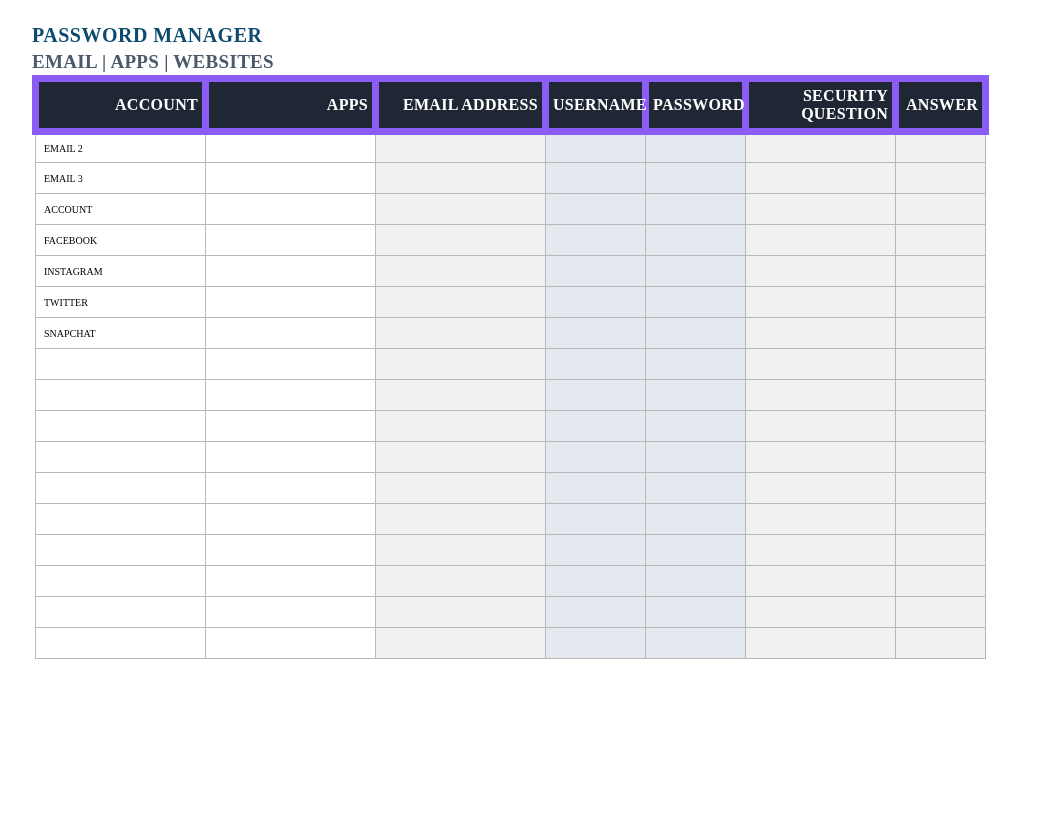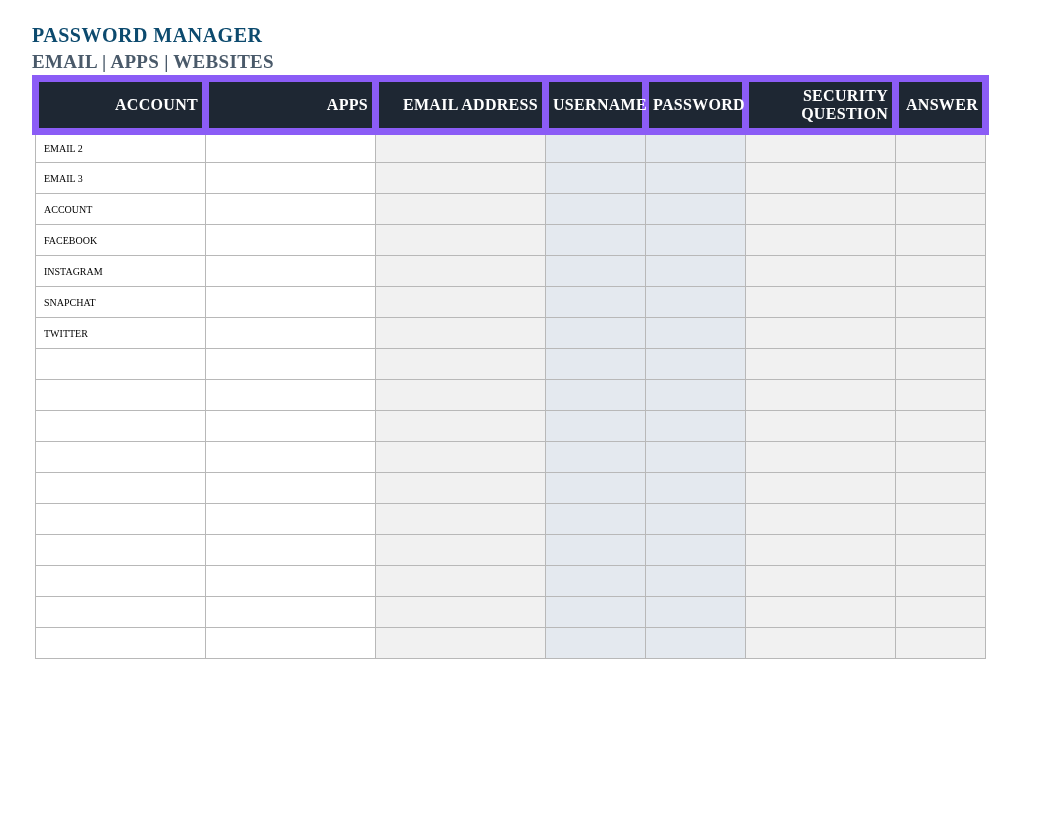--- a/index.html
+++ b/index.html
@@ -124,30 +124,30 @@
       <tr>
         <td class="col-account">INSTAGRAM</td>
         <td class="col-link"></td>
         <td class="col-email"></td>
         <td class="col-username"></td>
         <td class="col-password"></td>
         <td class="col-secq"></td>
         <td class="col-answer"></td>
       </tr>
       <tr>
+        <td class="col-account">TWITTER</td>
+        <td class="col-link"></td>
+        <td class="col-email"></td>
+        <td class="col-username"></td>
+        <td class="col-password"></td>
+        <td class="col-secq"></td>
+        <td class="col-answer"></td>
+      </tr>
+      <tr>
         <td class="col-account">SNAPCHAT</td>
-        <td class="col-link"></td>
-        <td class="col-email"></td>
-        <td class="col-username"></td>
-        <td class="col-password"></td>
-        <td class="col-secq"></td>
-        <td class="col-answer"></td>
-      </tr>
-      <tr>
-        <td class="col-account">TWITTER</td>
         <td class="col-link"></td>
         <td class="col-email"></td>
         <td class="col-username"></td>
         <td class="col-password"></td>
         <td class="col-secq"></td>
         <td class="col-answer"></td>
       </tr>
       <tr>
         <td class="col-account"></td>
         <td class="col-link"></td>

